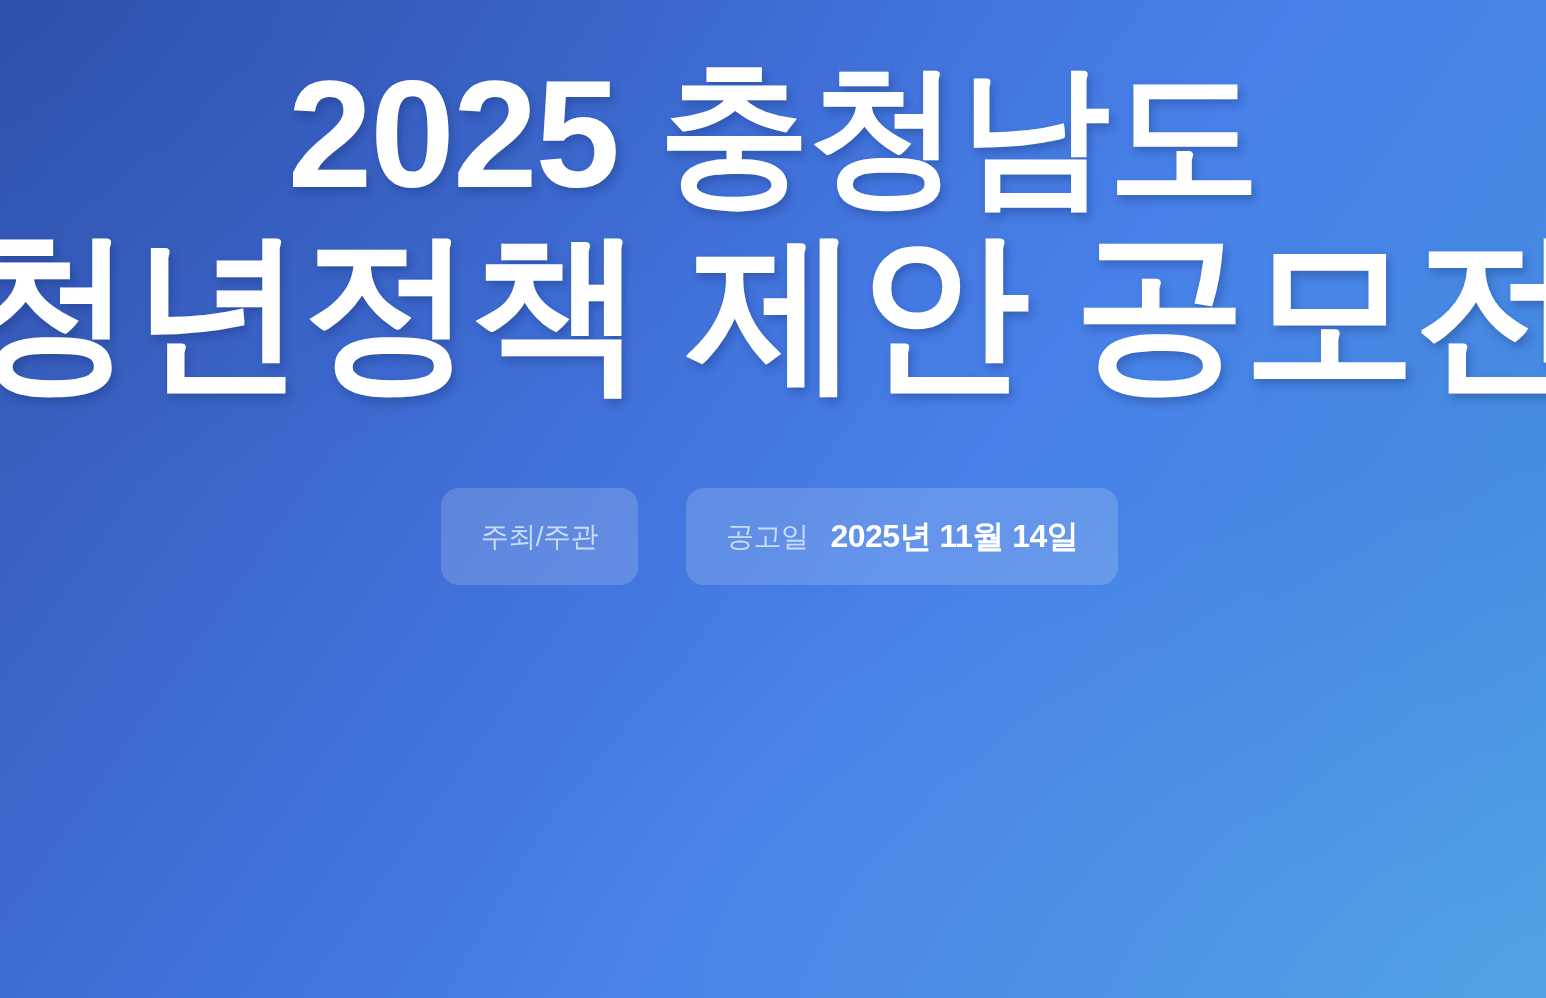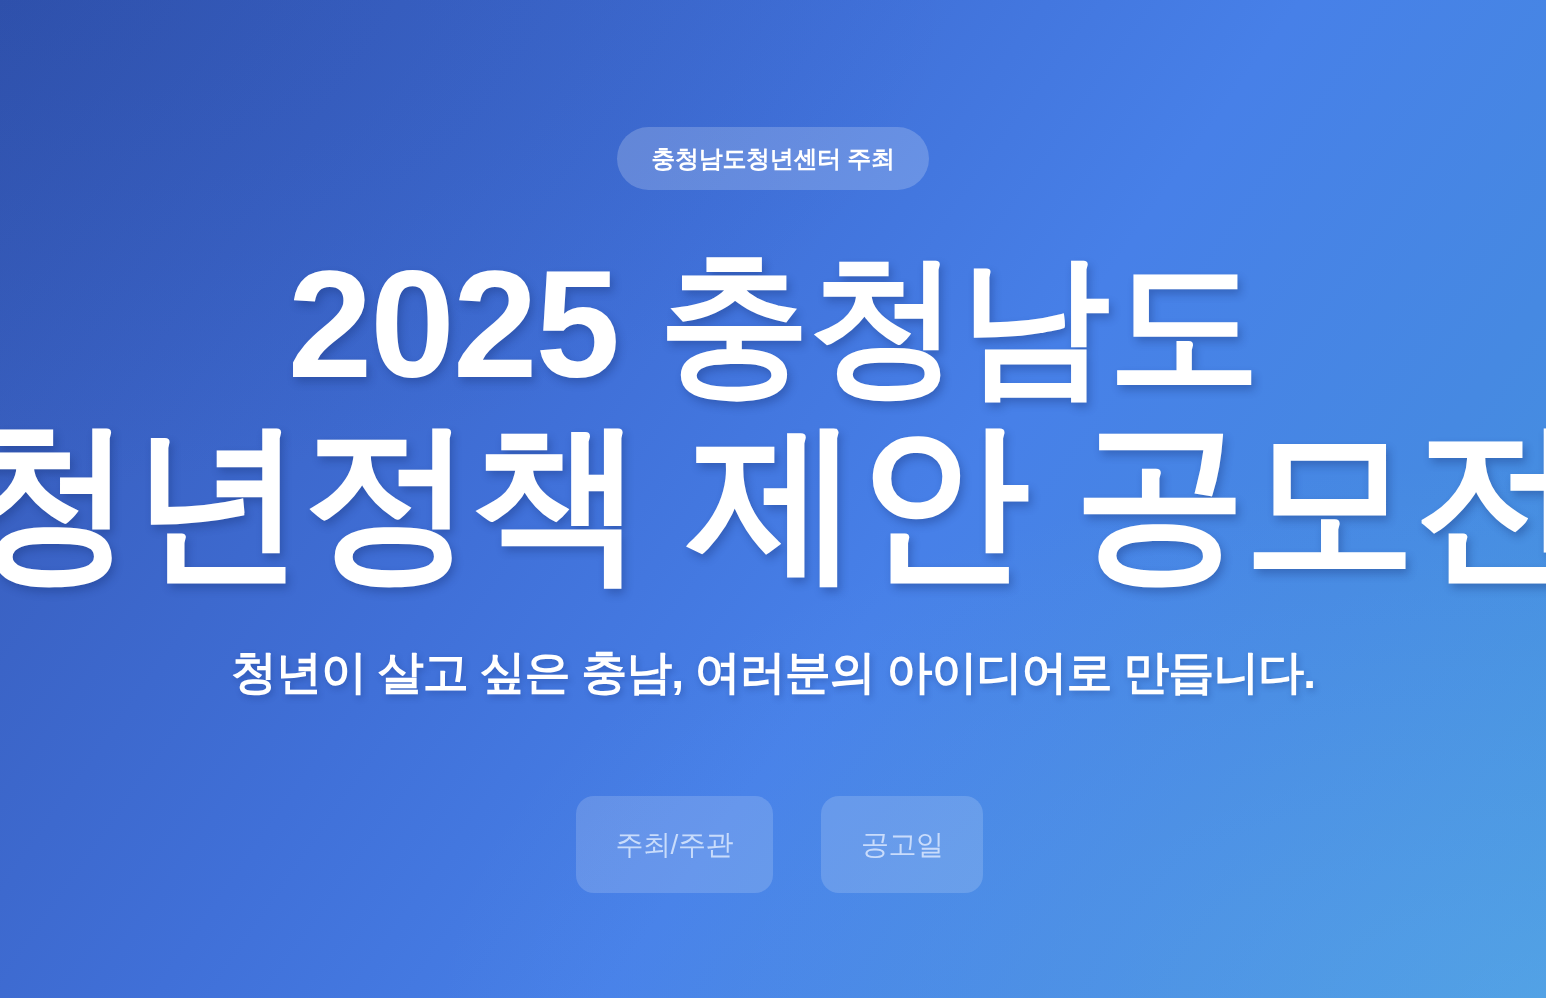--- a/index.html
+++ b/index.html
@@ -122,34 +122,33 @@
     font-size: 32px;
     font-weight: bold;
     letter-spacing: -0.5px;
   }
 </style>
 </head>
 <body>
 
 <div class="hero">
 
-  <div class="host-badge">충청남도청년센터 주최</div>
 
   <div class="title-block">
     <div class="title-line-1">2025 충청남도</div>
     <div class="title-line-2">청년정책 제안 공모전</div>
   </div>
 
-  <div class="subtitle">청년이 살고 싶은 충남, 여러분의 아이디어로 만듭니다.</div>
 
   <div class="info-row">
 
     <div class="info-chip">
       <span class="chip-label">주최/주관</span>
     </div>
 
     <div class="info-chip">
       <span class="chip-label">공고일</span>
+      <span class="chip-value">2025년 11월 14일</span>
     </div>
 
   </div>
 
 </div>
 
 </body></html>

